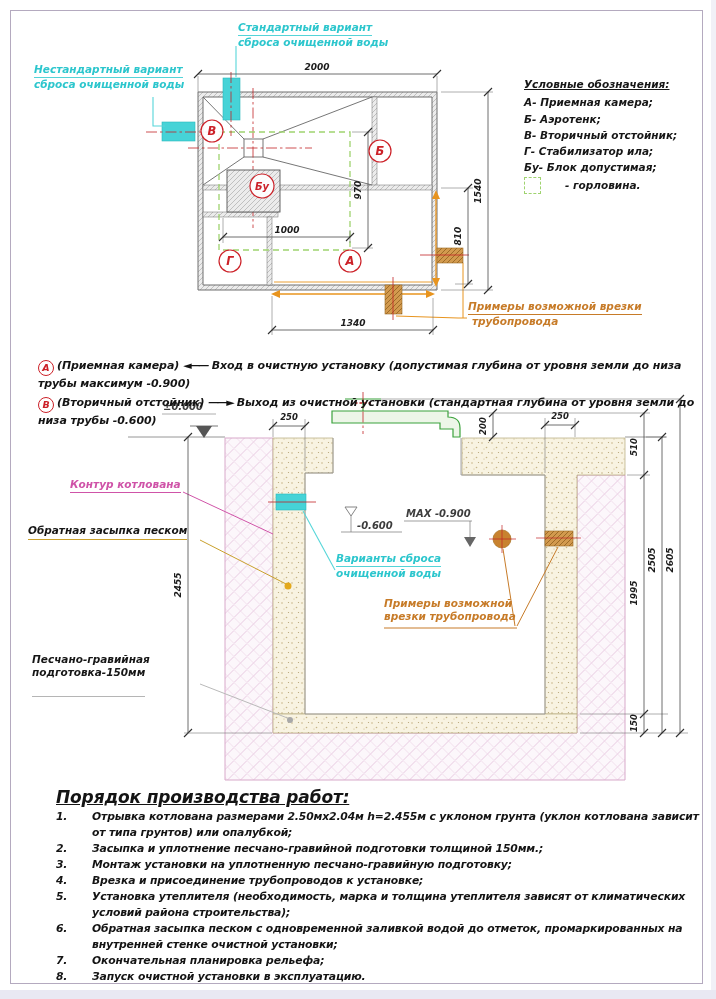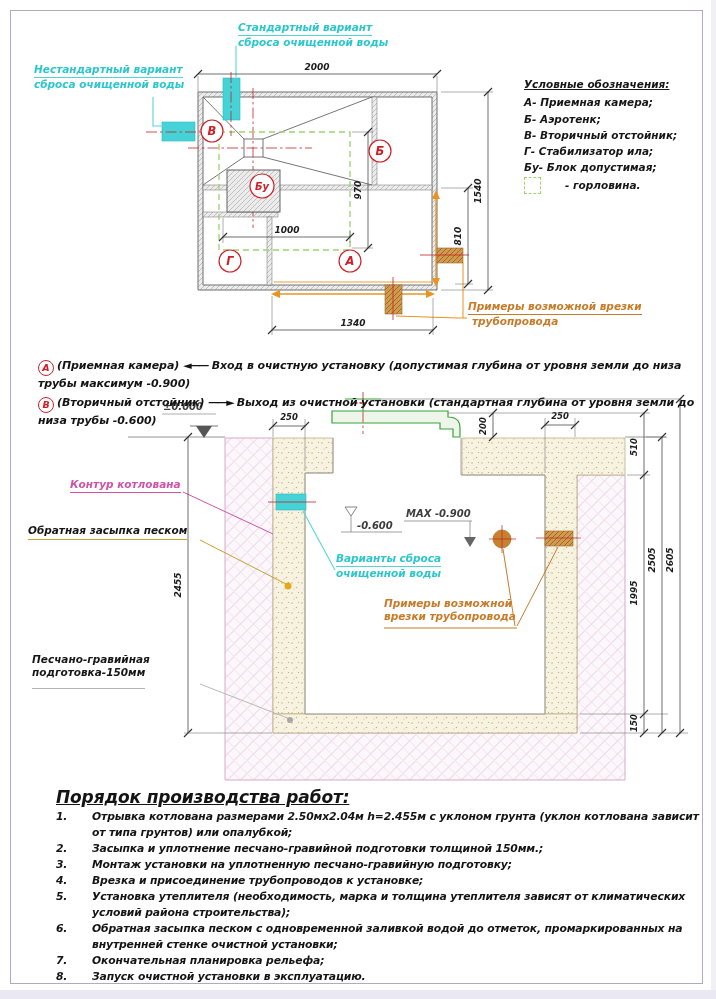--- a/index.html
+++ b/index.html
@@ -12,21 +12,21 @@
   .lbl{position:absolute;font-style:italic;font-weight:bold;line-height:1.25;white-space:nowrap;}
   .title{left:398px;top:12px;width:218px;text-align:center;font-size:12.5px;color:#161616;}
   .cyan{color:#2cc6cd;}
   .orange{color:#c77b28;}
   .magenta{color:#cf53a8;text-decoration:underline;}
   .dark{color:#161616;}
   .u-cyan{border-bottom:1.3px solid #54d4d8;padding-bottom:1px;display:inline-block;}
   .u-orange{border-bottom:1.2px solid #c77b28;padding-bottom:1px;display:inline-block;}
   .u-magenta{border-bottom:1.2px solid #cf53a8;padding-bottom:1px;display:inline-block;}
   .u-olive{border-bottom:1.4px solid #c9a02c;padding-bottom:2px;display:inline-block;}
-  .u-gray{border-bottom:1.2px solid #b5b5b5;padding-bottom:9px;display:inline-block;font-style:italic;}
+  .u-gray{border-bottom:1.2px solid #b5b5b5;padding-bottom:17px;display:inline-block;font-style:italic;}
   .fs10{font-size:10.5px;}
   .legend{position:absolute;left:524px;top:76px;font-style:italic;font-weight:bold;
           font-size:10.5px;color:#161616;line-height:1.55;}
   .legend-title{text-decoration:underline;margin-bottom:2px;}
   .gorl-row{display:flex;align-items:center;gap:24px;margin-top:1px;}
   .gorl-icon{width:15px;height:15px;border:1.5px dashed #9fd36f;flex:none;}
   .notes{position:absolute;left:38px;top:330px;width:678px;font-size:11px;font-style:italic;
          font-weight:bold;color:#141414;line-height:1.42;letter-spacing:-0.1px;margin-top:28px;}
   .notes p{margin:0 0 3px 0;}
   .nmark{display:inline-block;width:14px;height:14px;border:1.3px solid #cc2128;border-radius:50%;

